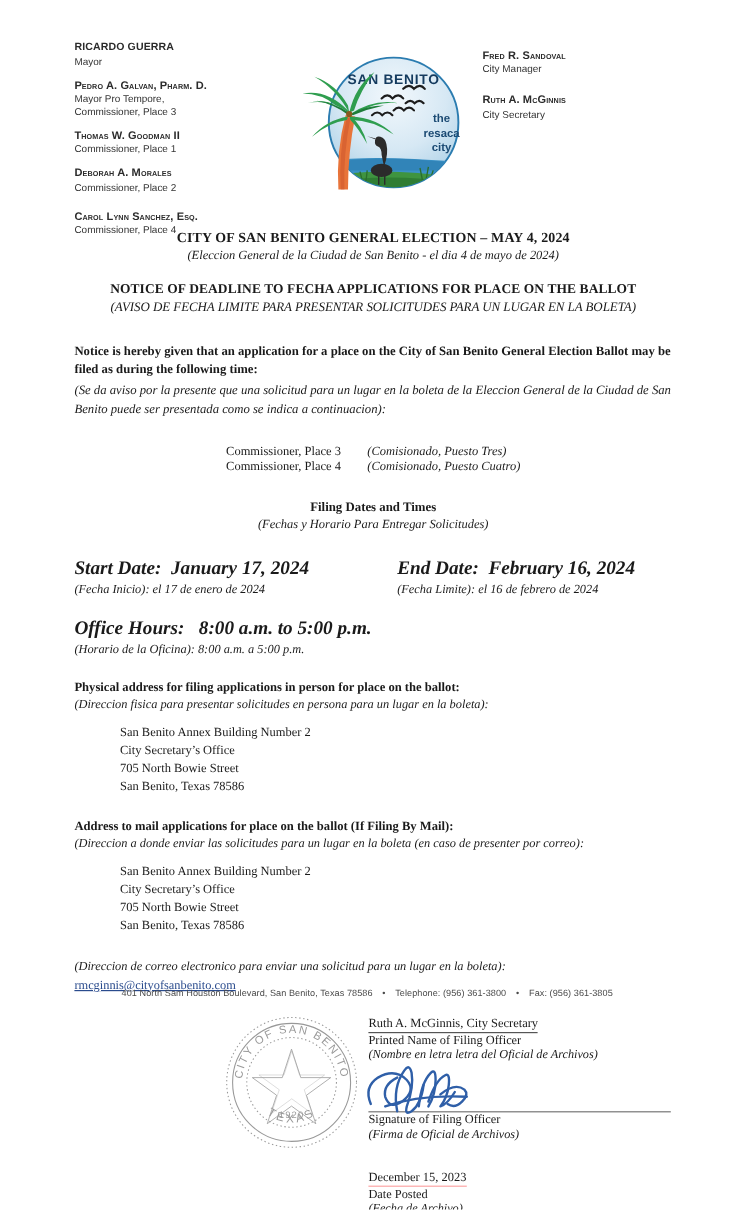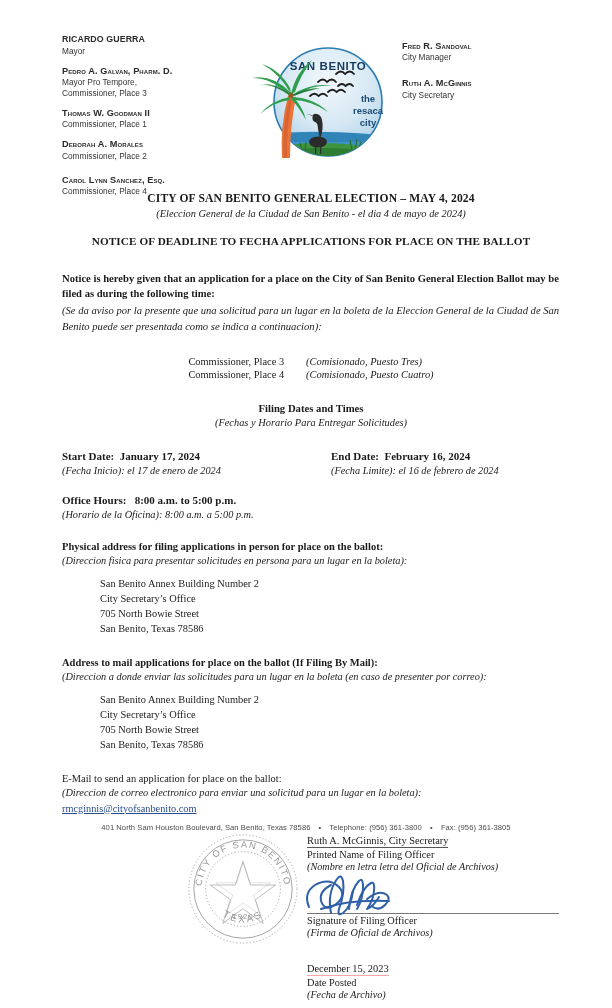--- a/index.html
+++ b/index.html
@@ -108,21 +108,21 @@
   .center-head { text-align: center; margin-top: 20px; }
   .ch-bold { font-weight: bold; font-size: 10.7px; }
   .ch-ital { font-style: italic; font-size: 10.4px; margin-top: 3px; }
 
   .dates-row {
     display: flex;
     margin-top: 22px;
   }
   .dates-col { width: 50%; }
   .dates-col.right { padding-left: 20px; }
-  .d-bold { font-weight: bold; font-size: 11px; }
+  .d-bold { font-weight: bold; font-size: 16px; font-style: italic; }
   .d-ital { font-style: italic; font-size: 10.3px; margin-top: 3px; }
 
   .hours { margin-top: 18px; }
 
   .sec { margin-top: 21px; }
   .sec-head { font-weight: bold; font-size: 10.5px; }
   .sec-head-ital { font-style: italic; font-size: 10.3px; margin-top: 3px; }
   .addr {
     margin-top: 10px;
     padding-left: 38px;
@@ -323,20 +323,21 @@
       </div>
     </div>
   </div>
 
   <div class="content">
 
     <div class="title-block">
       <div class="t-main">CITY OF SAN BENITO GENERAL ELECTION – MAY 4, 2024</div>
       <div class="t-sub">(Eleccion General de la Ciudad de San Benito - el dia 4 de mayo de 2024)</div>
       <div class="t-main2">NOTICE OF DEADLINE TO FECHA APPLICATIONS FOR PLACE ON THE BALLOT</div>
+      <div class="t-sub2">(AVISO DE FECHA LIMITE PARA PRESENTAR SOLICITUDES PARA UN LUGAR EN LA BOLETA)</div>
     </div>
 
     <div class="para-bold">Notice is hereby given that an application for a place on the City of San Benito General Election Ballot may be filed as during the following time:</div>
     <div class="para-ital">(Se da aviso por la presente que una solicitud para un lugar en la boleta de la Eleccion General de la Ciudad de San Benito puede ser presentada como se indica a continuacion):</div>
 
     <div class="places">
       <table>
         <tbody>
             <tr>
           <td class="en">Commissioner, Place 3</td>
@@ -387,21 +388,20 @@
       <div class="sec-head-ital">(Direccion a donde enviar las solicitudes para un lugar en la boleta (en caso de presenter por correo):</div>
       <div class="addr">
         <div>San Benito Annex Building Number 2</div>
         <div>City Secretary’s Office</div>
         <div>705 North Bowie Street</div>
         <div>San Benito, Texas  78586</div>
       </div>
     </div>
 
     <div class="email-sec">
-      <div class="email-label">E-Mail to send an application for place on the ballot:</div>
       <div class="email-label-ital">(Direccion de correo electronico para enviar una solicitud para un lugar en la boleta):</div>
       <a class="email-link" href="#">rmcginnis@cityofsanbenito.com</a>
     </div>
 
     <div class="sig-area">
 
       <svg class="stamp" viewBox="0 0 120 120">
         <g fill="none" stroke="#5a5a5a" stroke-width="0.9">
           <circle cx="60" cy="60" r="55" stroke-dasharray="1.2 2.2"></circle>
           <circle cx="60" cy="60" r="50"></circle>

